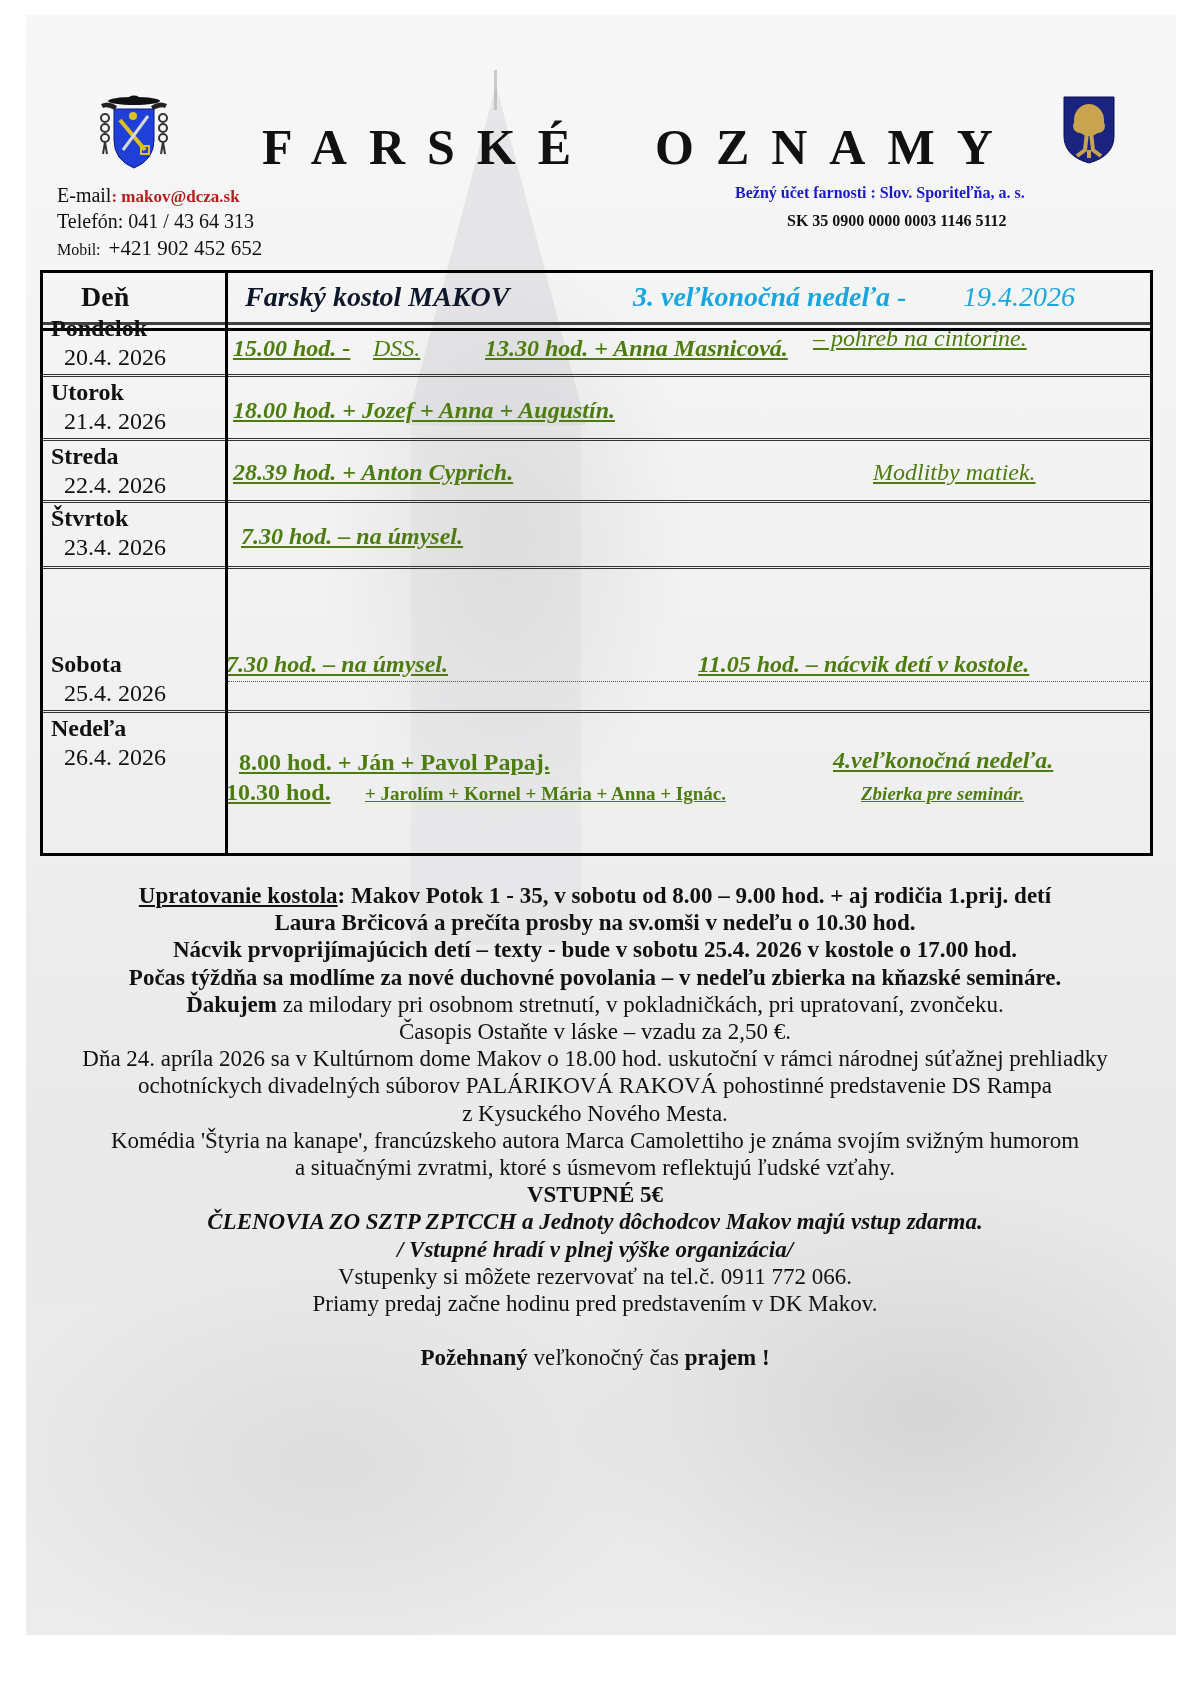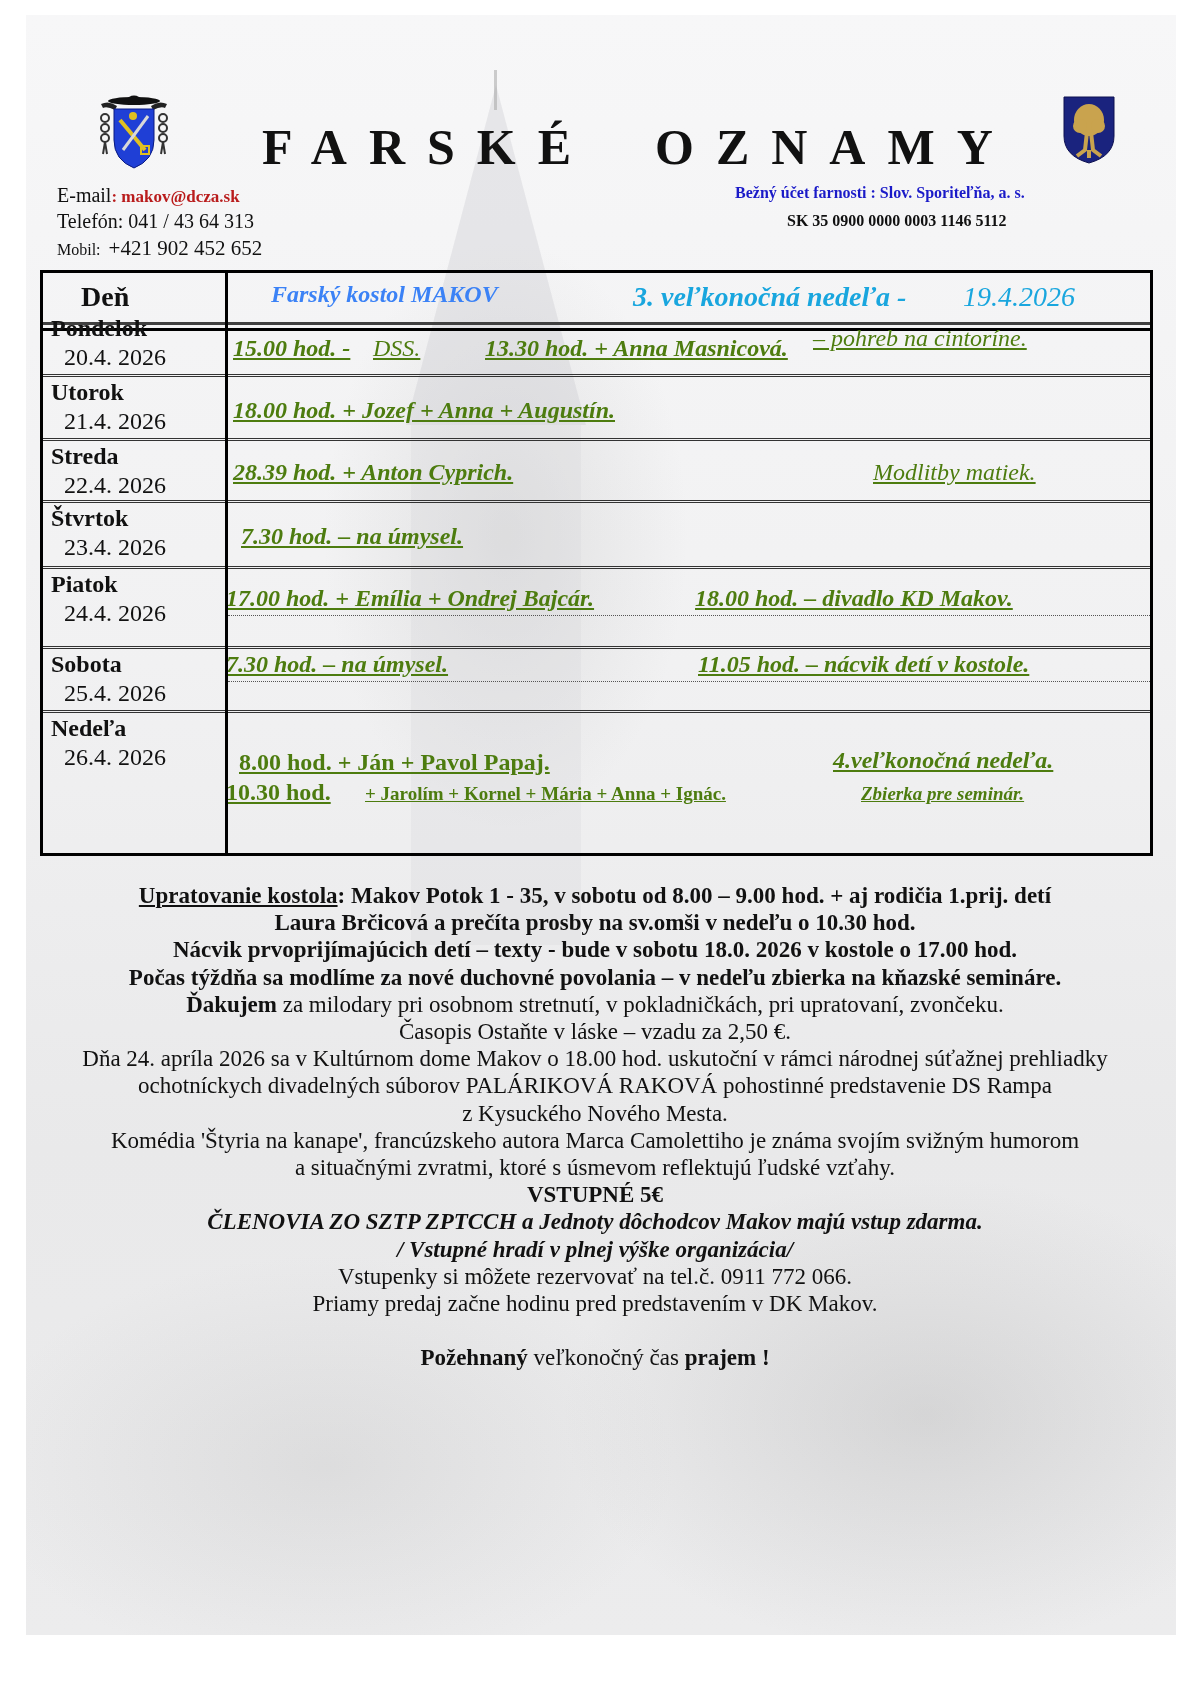--- a/index.html
+++ b/index.html
@@ -38,21 +38,21 @@
   .bank-1 { left: 735px; top: 184px; color: #1a1ac8; }
   .bank-2 { left: 787px; top: 212px; color: #111; }
 
   .table { position: absolute; left: 40px; top: 270px; width: 1113px; height: 586px;
            border: 3px solid #000; box-sizing: border-box; }
   .hdr { position: absolute; left: 0; top: 0; width: 100%; height: 52px;
          border-bottom: 3px solid #404040; box-sizing: border-box; }
   .hdr2 { position: absolute; left: 0; top: 55px; width: 100%; height: 3px; background: #000; }
   .colsep { position: absolute; left: 182px; top: 0; width: 3px; height: 100%; background: #000; }
   .hdr-den { position: absolute; left: 38px; top: 8px; font-weight: bold; font-size: 28px; color: #111; }
-  .hdr-church { position: absolute; left: 228px; top: 8px; font-weight: bold; font-style: italic; font-size: 24px; color: #3b82f6; }
+  .hdr-church { position: absolute; left: 202px; top: 8px; font-weight: bold; font-style: italic; font-size: 28px; color: #0f172a; }
   .hdr-sunday { position: absolute; left: 590px; top: 8px; font-weight: bold; font-style: italic; font-size: 28px; color: #19a6de; }
   .hdr-date { position: absolute; left: 920px; top: 8px; font-style: italic; font-size: 28px; color: #19a6de; }
 
   .row { position: absolute; left: 0; width: 100%; box-sizing: border-box;
          border-bottom: 3px double #333; }
   .day { position: absolute; left: 8px; top: 2px; font-weight: bold; font-size: 24px; color: #111; }
   .date { position: absolute; left: 21px; top: 31px; font-size: 24px; color: #111; }
   .cyan { color: #4d7c0f; font-style: italic; position: absolute; font-size: 24px; white-space: nowrap; text-decoration: underline; }
   .b { font-weight: bold; }
   .n { font-weight: normal; }
@@ -155,27 +155,20 @@
     <span class="cyan b" style="left:190px;top:18px;">28.39 hod. + Anton Cyprich.</span>
     <span class="cyan n" style="left:830px;top:18px;">Modlitby matiek.</span>
   </div>
 
   <div class="row" style="top:230px;height:66px;">
     <span class="day">Štvrtok</span>
     <span class="date">23.4. 2026</span>
     <span class="cyan b" style="left:198px;top:20px;">7.30 hod. – na úmysel.</span>
   </div>
 
-  <div class="row" style="top:296px;height:80px;">
-    <span class="day">Piatok</span>
-    <span class="date">24.4. 2026</span>
-    <span class="cyan b" style="left:183px;top:16px;">17.00 hod. + Emília + Ondrej Bajcár.</span>
-    <span class="cyan b" style="left:652px;top:16px;">18.00 hod. – divadlo KD Makov.</span>
-    <div class="dotline" style="top:46px;"></div>
-  </div>
 
   <div class="row" style="top:376px;height:64px;">
     <span class="day">Sobota</span>
     <span class="date">25.4. 2026</span>
     <span class="cyan b" style="left:183px;top:2px;">7.30 hod. – na úmysel.</span>
     <span class="cyan b" style="left:655px;top:2px;">11.05 hod. – nácvik detí v kostole.</span>
     <div class="dotline" style="top:32px;"></div>
   </div>
 
   <div class="row" style="top:440px;height:143px;border-bottom:none;">
@@ -187,21 +180,21 @@
     <span class="cyan b" style="left:790px;top:34px;">4.veľkonočná nedeľa.</span>
     <span class="cyan b" style="left:818px;top:70px;font-size:19px;">Zbierka pre seminár.</span>
   </div>
 
   <div class="colsep"></div>
 </div>
 
 <div class="notes">
   <p class="bold"><span class="u">Upratovanie  kostola</span><span>: Makov Potok 1 - 35, v sobotu od 8.00 – 9.00 hod. + aj rodičia 1.prij. detí</span></p>
   <p class="bold">Laura Brčicová a prečíta prosby na sv.omši v nedeľu o 10.30 hod.</p>
-  <p class="bold">Nácvik prvoprijímajúcich detí – texty - bude v sobotu 18.0. 2026 v kostole o 17.00 hod.</p>
+  <p class="bold">Nácvik prvoprijímajúcich detí – texty - bude v sobotu 25.4. 2026 v kostole o 17.00 hod.</p>
   <p class="bold">Počas týždňa sa modlíme za nové duchovné povolania – v nedeľu zbierka na kňazské semináre.</p>
   <p><span class="bold">Ďakujem</span><span> za milodary pri osobnom stretnutí, v pokladničkách, pri upratovaní, zvončeku.</span></p>
   <p>Časopis Ostaňte v láske – vzadu za 2,50 €.</p>
   <p>Dňa 24. apríla 2026 sa v Kultúrnom dome Makov o 18.00 hod. uskutoční v rámci národnej súťažnej prehliadky</p>
   <p>ochotníckych divadelných súborov PALÁRIKOVÁ RAKOVÁ  pohostinné predstavenie DS Rampa</p>
   <p>z Kysuckého Nového Mesta.</p>
   <p>Komédia 'Štyria na kanape',  francúzskeho autora Marca Camolettiho je známa svojím svižným humorom</p>
   <p>a situačnými zvratmi, ktoré s úsmevom reflektujú ľudské vzťahy.</p>
   <p class="bold">VSTUPNÉ 5€</p>
   <p class="it">ČLENOVIA ZO SZTP ZPTCCH a Jednoty dôchodcov Makov majú vstup zdarma.</p>

